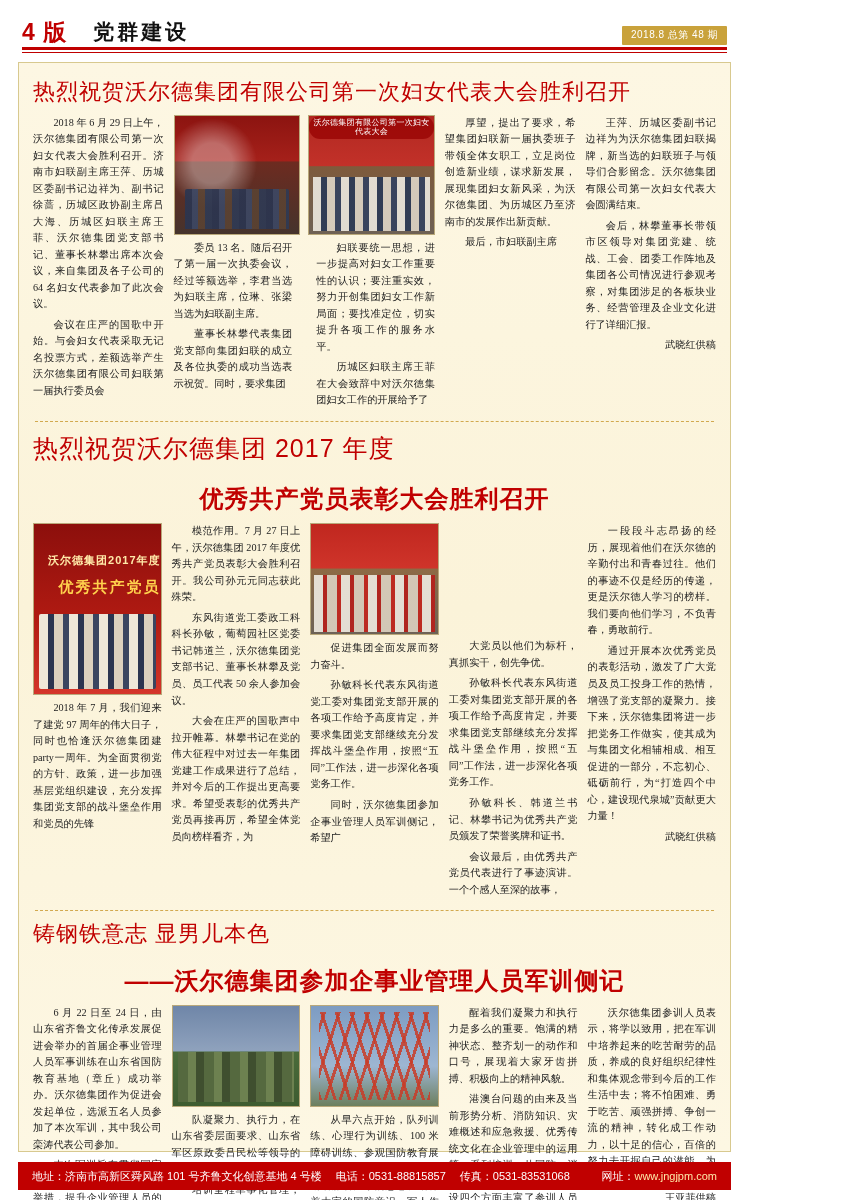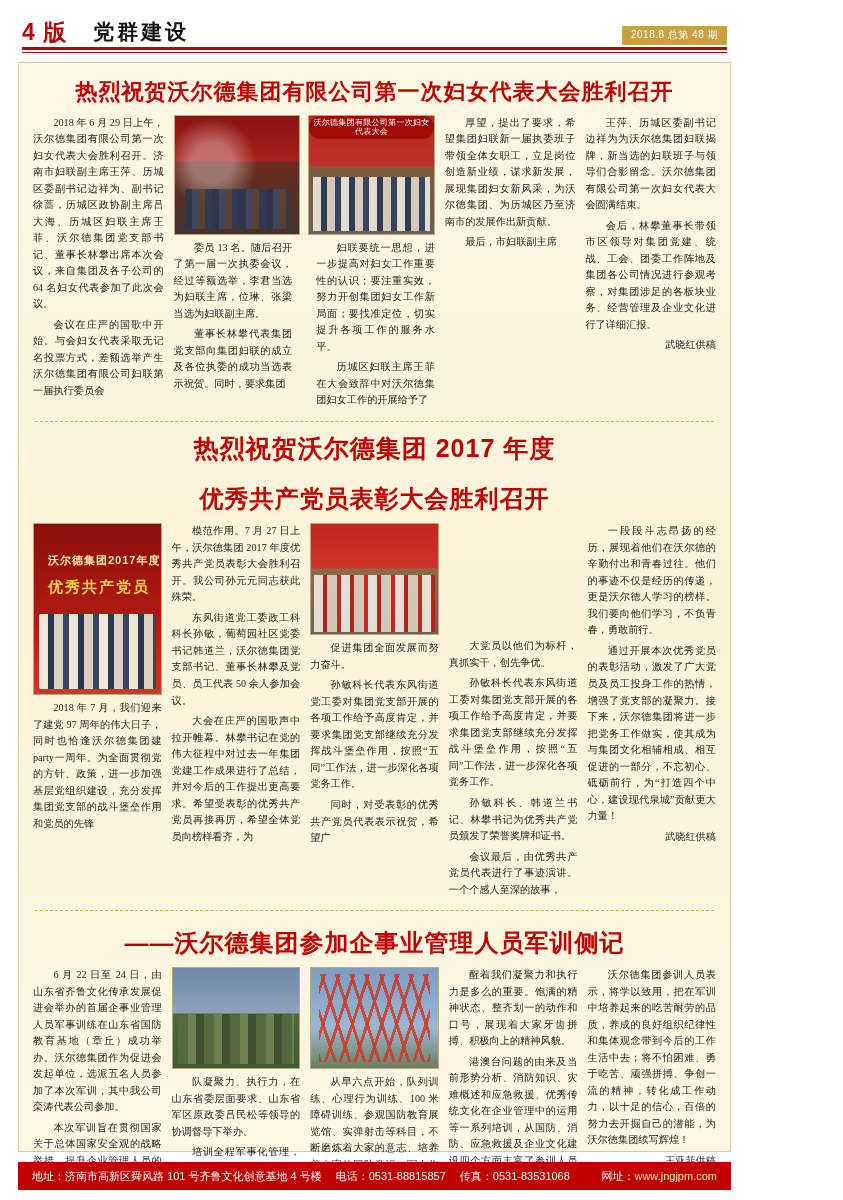--- a/index.html
+++ b/index.html
@@ -89,24 +89,24 @@
   }
 
   .sec-divider {
     border: 0;
     border-top: 1px dashed #d2a94f;
     margin: 8px 2px 8px 2px;
   }
 
   
   .headline {
-    text-align: center;
+    text-align: left;
     color: #c00000;
     font-family: "Liberation Sans", sans-serif;
-    font-weight: bold;
+    font-weight: normal;
     font-size: 22px;
     letter-spacing: 1px;
     line-height: 1.35;
     margin: 4px 0 8px 0;
   }
   .headline.big {
     font-size: 25px;
     line-height: 1.5;
   }
   .headline-sub {
@@ -211,21 +211,21 @@
     opacity: 0.95;
   }
   .ph-poster {
     background:
       linear-gradient(180deg, #8c0f0c 0%, #b01a12 55%, #d4352a 100%);
   }
   .ph-poster .poster-t1,
   .ph-poster .poster-t2 {
     position: absolute;
     left: 14px; right: 0;
-    text-align: left;
+    text-align: right;
     font-family: "Liberation Sans", sans-serif;
     font-weight: bold;
     color: #ffe9a8;
   }
   .ph-poster .poster-t1 { top: 16%; font-size: 11px; letter-spacing: 1px; }
   .ph-poster .poster-t2 { top: 30%; font-size: 15px; color: #ffd24d; letter-spacing: 2px; }
   .ph-poster .poster-people {
     position: absolute;
     left: 4%;
     bottom: 3%;
@@ -356,21 +356,21 @@
         <div class="col">
           <p>模范作用。7 月 27 日上午，沃尔德集团 2017 年度优秀共产党员表彰大会胜利召开。我公司孙元元同志获此殊荣。</p>
           <p>东风街道党工委政工科科长孙敏，葡萄园社区党委书记韩道兰，沃尔德集团党支部书记、董事长林攀及党员、员工代表 50 余人参加会议。</p>
           <p>大会在庄严的国歌声中拉开帷幕。林攀书记在党的伟大征程中对过去一年集团党建工作成果进行了总结，并对今后的工作提出更高要求。希望受表彰的优秀共产党员再接再厉，希望全体党员向榜样看齐，为</p>
         </div>
 
         <div class="col">
           <div class="photo ph-award" style="height:110px;"></div>
           <p>促进集团全面发展而努力奋斗。</p>
           <p>孙敏科长代表东风街道党工委对集团党支部开展的各项工作给予高度肯定，并要求集团党支部继续充分发挥战斗堡垒作用，按照“五同”工作法，进一步深化各项党务工作。</p>
-          <p>同时，对受表彰的优秀共产党员代表表示祝贺，希望广</p>
+          <p>同时，沃尔德集团参加企事业管理人员军训侧记，希望广</p>
         </div>
 
         <div class="col">
           <div style="height:115px;"></div>
           <p>大党员以他们为标杆，真抓实干，创先争优。</p>
           <p>孙敏科长代表东风街道工委对集团党支部开展的各项工作给予高度肯定，并要求集团党支部继续充分发挥战斗堡垒作用，按照“五同”工作法，进一步深化各项党务工作。</p>
           <p>孙敏科长、韩道兰书记、林攀书记为优秀共产党员颁发了荣誉奖牌和证书。</p>
           <p>会议最后，由优秀共产党员代表进行了事迹演讲。一个个感人至深的故事，</p>
         </div>
 
@@ -378,20 +378,21 @@
           <p>一段段斗志昂扬的经历，展现着他们在沃尔德的辛勤付出和青春过往。他们的事迹不仅是经历的传递，更是沃尔德人学习的榜样。我们要向他们学习，不负青春，勇敢前行。</p>
           <p>通过开展本次优秀党员的表彰活动，激发了广大党员及员工投身工作的热情，增强了党支部的凝聚力。接下来，沃尔德集团将进一步把党务工作做实，使其成为与集团文化相辅相成、相互促进的一部分，不忘初心、砥砺前行，为“打造四个中心，建设现代泉城”贡献更大力量！</p>
           <p class="sign">武晓红供稿</p>
         </div>
       </div>
     </div>
 
     <hr class="sec-divider">
 
     <div>
+      <div class="headline">铸钢铁意志  显男儿本色</div>
       <div class="headline-sub">——沃尔德集团参加企事业管理人员军训侧记</div>
 
       <div class="cols">
         <div class="col">
           <p>6 月 22 日至 24 日，由山东省齐鲁文化传承发展促进会举办的首届企事业管理人员军事训练在山东省国防教育基地（章丘）成功举办。沃尔德集团作为促进会发起单位，选派五名人员参加了本次军训，其中我公司栾涛代表公司参加。</p>
           <p>本次军训旨在贯彻国家关于总体国家安全观的战略举措，提升企业管理人员的综合素质，提高团</p>
         </div>
 
         <div class="col">
           <div class="photo ph-train" style="height:100px;"></div>

